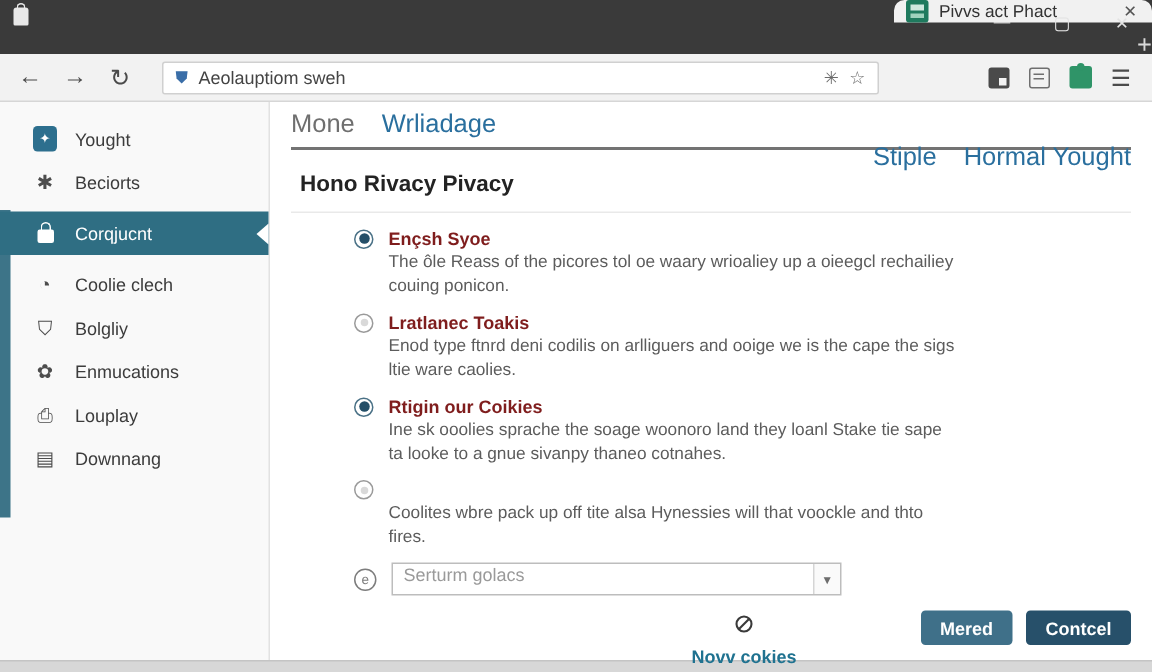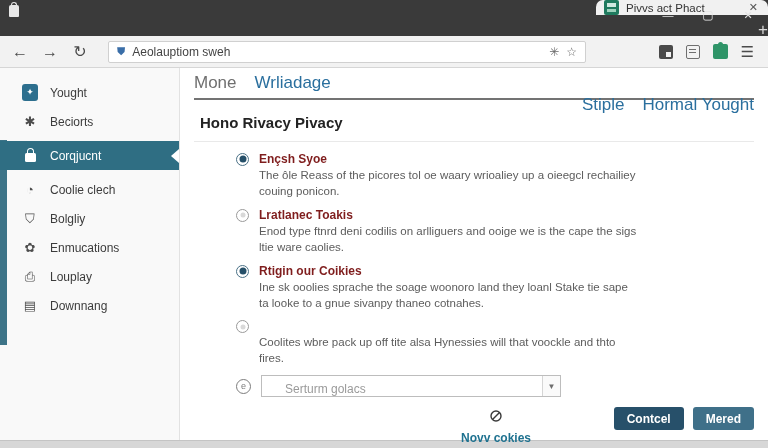--- a/index.html
+++ b/index.html
@@ -66,21 +66,21 @@
   .opt-head { display:flex; align-items:center; gap:10px; }
   .radio { width:13px; height:13px; border-radius:50%; border:1.5px solid #9a9a9a; position:relative; flex:none; background:#fff; }
   .radio::after { content:""; position:absolute; left:50%; top:50%; transform:translate(-50%,-50%); width:5px; height:5px; border-radius:50%; background:#d9d9d9; }
   .radio.checked { border-color:#4a7186; }
   .radio.checked::after { width:7px; height:7px; background:#254f68; }
   .opt-label { font-size:12px; font-weight:bold; color:#7f1d1d; }
   .opt-desc { font-size:11.5px; color:#5c5c5c; line-height:1.35; margin:2px 0 0 23px; max-width:380px; }
 
   .dropdown-row { display:flex; align-items:center; gap:10px; margin-top:8px; }
   .circle-e { width:15px; height:15px; border-radius:50%; border:1.5px solid #7d7d7d; color:#7d7d7d; font-size:9px; display:flex; align-items:center; justify-content:center; flex:none; }
-  .select-box { width:300px; height:22px; border:1px solid #bdbdbd; background:#fff; display:flex; align-items:flex-end;padding-left:16px; }
+  .select-box { width:300px; height:22px; border:1px solid #bdbdbd; background:#fff; display:flex; align-items:flex-start; }
   .select-text { flex:1; padding:0 7px; font-size:12px; color:#9a9a9a; white-space:nowrap; overflow:hidden; }
   .select-caret { width:18px; height:100%; border-left:1px solid #d5d5d5; display:flex; align-items:center; justify-content:center; color:#6d6d6d; font-size:8px; background:#fafafa; }
 
   .link-row { display:flex; align-items:center; gap:9px; margin:13px 0 0 2px;flex-direction:column; }
   .slash-icon { width:12px; height:12px; flex:none; }
   .link-text { font-size:12px; color:#1f7290; font-weight:bold; }
 
   .footer-buttons { position:absolute; right:14px; bottom:10px; display:flex; gap:9px; }
   .btn { height:23px; padding:0 13px; border-radius:3px; color:#fff; font-size:12px; font-weight:bold; display:flex; align-items:center; border:none; }
   .btn.primary { background:#3f7089; }
@@ -226,20 +226,20 @@
         <div class="link-row">
           <svg class="slash-icon" viewBox="0 0 12 12">
             <circle cx="6" cy="6" r="5" fill="none" stroke="#3a3a3a" stroke-width="1.4"></circle>
             <line x1="2.5" y1="9.5" x2="9.5" y2="2.5" stroke="#3a3a3a" stroke-width="1.4"></line>
           </svg>
           <span class="link-text">Novv cokies</span>
         </div>
       </div>
 
       <div class="footer-buttons">
+        <button class="btn primary">Mered</button>
         <button class="btn dark">Contcel</button>
-        <button class="btn primary">Mered</button>
       </div>
     </div>
   </div>
 
   <div class="bottom-strip"></div>
 </div>
 
 </body></html>

